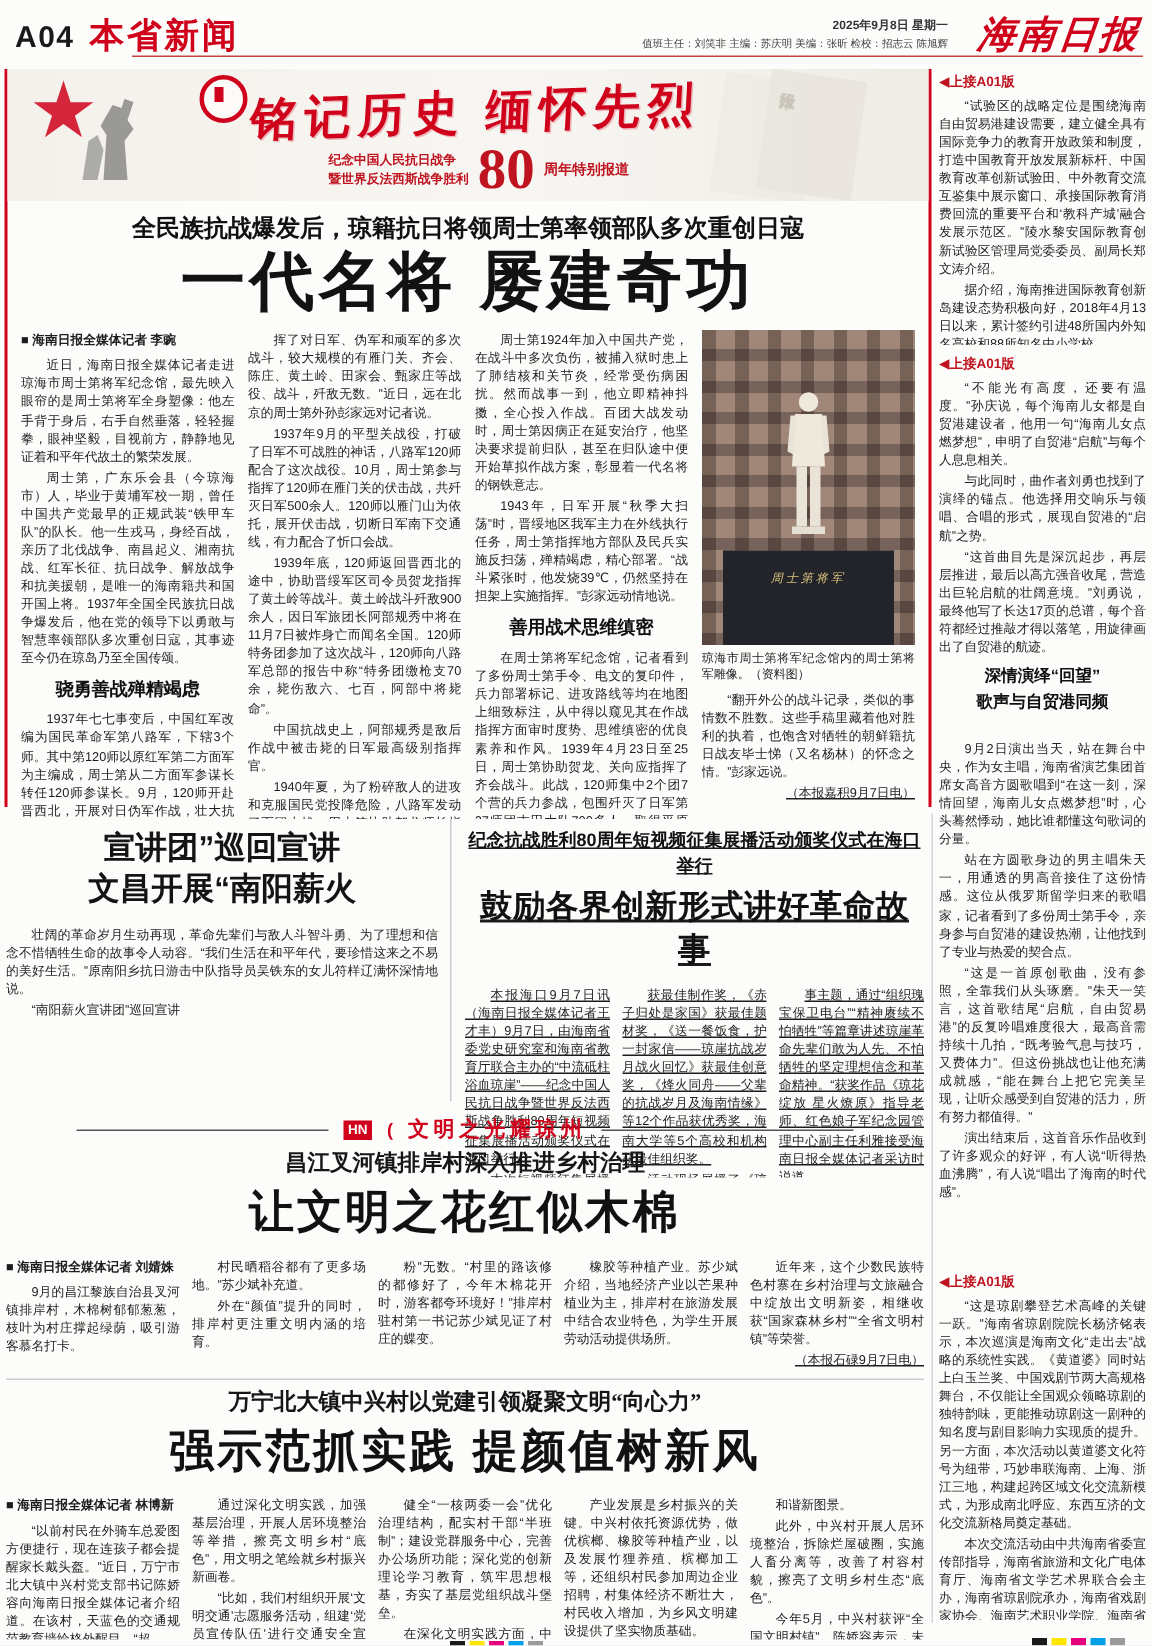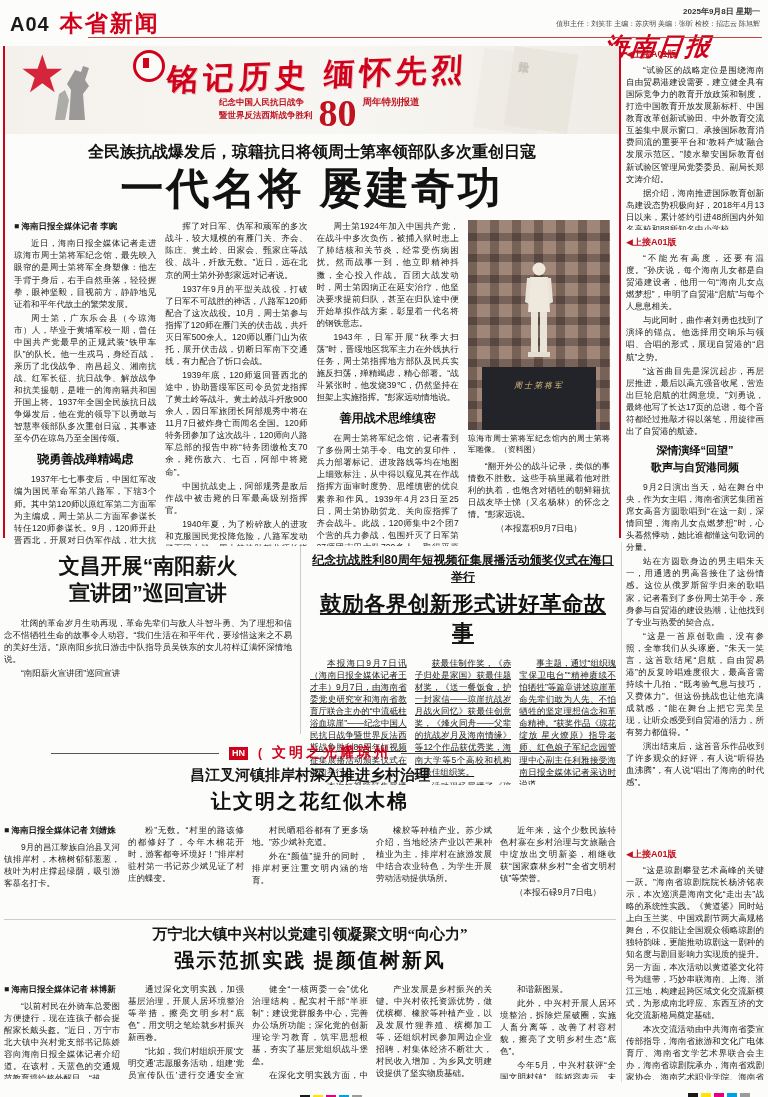--- a/index.html
+++ b/index.html
@@ -3,49 +3,49 @@
 <meta charset="utf-8">
 <style>
   html,body{margin:0;padding:0;background:#e9e9e9;font-family:"Liberation Sans","DejaVu Sans",sans-serif;}
   .page{position:relative;width:768px;height:1097px;margin:0 auto;background:#fcfcfa;overflow:hidden;color:#1c1c1c;}
   
   .hdr{position:absolute;top:0;left:0;right:0;height:44px;}
   .hdr-rule{position:absolute;left:88px;right:6px;bottom:6px;height:1px;background:#c4463f;}
   .hdr-left{position:absolute;left:10px;top:8px;display:flex;align-items:baseline;gap:10px;}
   .pageno{font-size:20px;font-weight:bold;color:#1a1a1a;letter-spacing:1px;}
   .secname{font-size:23px;font-weight:900;color:#d0021b;letter-spacing:2px;}
-  .hdr-right{position:absolute;right:8px;top:6px;display:flex;align-items:center;gap:1px;flex-direction:column;}
+  .hdr-right{position:absolute;right:8px;top:6px;display:flex;align-items:center;gap:20px;}
   .hdr-meta{text-align:right;}
   .hdr-date{font-size:8px;font-weight:bold;color:#333;}
   .hdr-staff{font-size:7px;color:#444;margin-top:2px;white-space:nowrap;}
   .masthead{font-family:"DejaVu Serif","Liberation Serif",serif;font-style:italic;font-weight:bold;color:#d0021b;font-size:25px;transform:skewX(-6deg);letter-spacing:2px;}
   
   .redbox{position:absolute;left:3px;top:46px;width:614px;height:492px;border-left:2px solid #d0021b;border-right:2px solid #d0021b;background:#fcfcfa;}
   
   .banner{position:relative;height:88px;background:linear-gradient(90deg,#f4f1ec 0%,#f8f6f2 55%,#efece6 100%);overflow:hidden;}
   .b-star{position:absolute;left:14px;top:2px;font-size:52px;color:#d0021b;opacity:.85;line-height:1;}
   .b-soldier{position:absolute;left:44px;top:14px;}
   .b-emblem{position:absolute;left:128px;top:4px;width:26px;height:26px;border-radius:50%;border:3px solid #d0021b;background:#fdfbf7;}
   .b-emblem:after{content:"";position:absolute;left:7px;top:5px;width:6px;height:10px;background:#d0021b;}
   .b-title{position:absolute;left:162px;top:8px;font-family:"Liberation Serif","DejaVu Serif",serif;font-weight:900;font-size:31px;color:#d0021b;letter-spacing:5px;transform:rotate(-2deg) skewX(-5deg);text-shadow:1px 1px 0 rgba(208,2,27,.25);}
-  .b-subwrap{position:absolute;left:214px;top:50px;display:flex;align-items:flex-start;gap:6px;color:#c01320;}
+  .b-subwrap{position:absolute;left:214px;top:50px;display:flex;align-items:center;gap:6px;color:#c01320;}
   .b-sublines{font-size:8.5px;font-weight:bold;line-height:1.5;}
   .b-big{font-size:38px;font-weight:900;line-height:.9;font-family:"Liberation Serif",serif;}
   .b-after{font-size:9.5px;font-weight:bold;}
   .b-bg{position:absolute;right:46px;top:4px;width:64px;height:80px;background:#e7e3da;transform:rotate(8deg);opacity:.7;box-shadow:-30px 6px 0 #eceae2;}
   .b-bgtext{writing-mode:vertical-rl;font-size:11px;color:#b7b1a4;padding:6px 4px;font-family:"Liberation Serif",serif;}
   
   .m-kicker{margin-top:8px;text-align:center;font-size:16px;font-weight:bold;color:#111;}
   .m-head{text-align:center;font-size:43px;font-weight:900;letter-spacing:3px;color:#121212;margin-top:2px;line-height:1.1;}
   
   .m-body{display:flex;gap:9px;padding:8px 9px 0 9px;height:326px;overflow:hidden;}
   .mcol{flex:1;min-width:0;overflow:hidden;}
   .para{margin:0 0 2px 0;text-indent:2em;text-align:justify;font-size:8.5px;line-height:1.42;color:#1d1d1d;}
   .para.byline{text-indent:0;font-weight:bold;margin-bottom:5px;}
-  .para.sign{text-indent:0;text-align:center;}
+  .para.sign{text-indent:0;text-align:right;text-decoration:underline;}
   .colhead{text-align:center;font-weight:900;font-size:12px;margin:7px 0 5px 0;color:#101010;}
   
   .photo{position:relative;height:210px;margin-bottom:3px;background:repeating-linear-gradient(180deg,#9a7f70 0 13px,#6e5950 13px 21px);overflow:hidden;}
   .photo:before{content:"";position:absolute;inset:0;background:repeating-linear-gradient(90deg,rgba(35,30,28,.30) 0 9px,rgba(255,255,255,.06) 9px 22px);}
   .pedestal{position:absolute;left:10%;right:10%;bottom:0;height:30%;background:#23232a;}
   .ped-label{position:absolute;left:0;right:0;top:20%;text-align:center;color:#d9c27c;font-size:8px;font-family:"Liberation Serif",serif;font-style:italic;letter-spacing:2px;}
   .statue{position:absolute;left:50%;bottom:27%;transform:translateX(-50%);}
   .caption{font-size:8px;line-height:1.4;color:#222;text-align:justify;margin:0 0 4px 0;}
   
   .midrow{position:absolute;left:4px;top:540px;width:612px;height:200px;display:flex;}
@@ -58,29 +58,29 @@
   .mid-cols{display:flex;gap:8px;margin-top:10px;height:128px;overflow:hidden;}
   
   .band{position:absolute;left:4px;top:744px;width:612px;display:flex;align-items:center;justify-content:center;gap:10px;}
   .band-line{height:1px;background:#555;width:168px;}
   .band-logo{background:#d0021b;color:#fff;font-weight:900;font-size:9px;padding:2px 3px;line-height:1;}
   .band-paren{color:#d0021b;font-weight:900;font-size:12px;}
   .band-title{color:#d0021b;font-weight:900;font-size:14px;letter-spacing:3px;}
   
   .lowart{position:absolute;left:4px;width:612px;}
   .low-kicker{text-align:center;font-family:"Liberation Serif","DejaVu Serif",serif;font-weight:bold;font-size:15px;color:#161616;}
-  .low-head{text-align:center;font-weight:900;font-size:20px;letter-spacing:2px;color:#111;margin-top:3px;}
+  .low-head{text-align:center;font-weight:900;font-size:30px;letter-spacing:2px;color:#111;margin-top:3px;}
   .low-cols{display:flex;gap:8px;margin-top:9px;overflow:hidden;}
   .hrule{position:absolute;left:4px;width:612px;height:1px;background:#ccc;}
   
   .sidebar{position:absolute;left:626px;top:48px;width:138px;height:1032px;display:flex;flex-direction:column;gap:6px;overflow:hidden;}
   .sb-item{overflow:hidden;}
   .sb-tag{color:#c01320;font-weight:bold;font-size:9px;margin-bottom:3px;}
   .sb-item .colhead{font-size:11px;margin:6px 0 2px 0;}
-  .sb-item .colhead + .colhead{margin-top:0;margin-bottom:6px;}
+  .sb-item .colhead + .colhead{margin-top:0;margin-bottom:18px;}
   
   [data-marks] span{display:inline-block;width:10px;height:5px;margin-right:3px;}
   .marks-left{position:absolute;left:300px;top:1086px;}
   .marks-right{position:absolute;left:688px;top:1084px;}
   .vrule{position:absolute;left:621px;top:542px;width:1px;height:540px;background:#d7d7d7;}
 </style>
 </head>
 <body>
 
 <div class="page">
@@ -170,22 +170,22 @@
             <p class="para">“翻开外公的战斗记录，类似的事情数不胜数。这些手稿里藏着他对胜利的执着，也饱含对牺牲的朝鲜籍抗日战友毕士悌（又名杨林）的怀念之情。”彭家远说。</p>
             <p class="para sign">（本报嘉积9月7日电）</p>
           </div>
       </div>
     </div>
   </div>
 
   <div class="midrow">
     <div class="mid-left">
       <div class="wc-head">
+        <div>宣讲团”巡回宣讲</div>
         <div>文昌开展“南阳薪火</div>
-        <div>宣讲团”巡回宣讲</div>
       </div>
       <div class="mid-cols">
         <div class="mcol">
             <p class="para">壮阔的革命岁月生动再现，革命先辈们与敌人斗智斗勇、为了理想和信念不惜牺牲生命的故事令人动容。“我们生活在和平年代，要珍惜这来之不易的美好生活。”原南阳乡抗日游击中队指导员吴铁东的女儿符样辽满怀深情地说。</p>
             <p class="para">“南阳薪火宣讲团”巡回宣讲</p>
           </div>
       </div>
     </div>
     <div class="mid-div"></div>
     <div class="mid-right">
@@ -217,25 +217,25 @@
 
   <div class="lowart" style="top:766px;">
     <div class="low-kicker">昌江叉河镇排岸村深入推进乡村治理</div>
     <div class="low-head">让文明之花红似木棉</div>
     <div class="low-cols" style="height:74px;">
       <div class="mcol">
           <p class="para byline">■ 海南日报全媒体记者 刘婧姝</p>
           <p class="para">9月的昌江黎族自治县叉河镇排岸村，木棉树郁郁葱葱，枝叶为村庄撑起绿荫，吸引游客慕名打卡。</p>
         </div>
       <div class="mcol">
-          <p class="para">粉”无数。“村里的路该修的都修好了，今年木棉花开时，游客都夸环境好！”排岸村驻村第一书记苏少斌见证了村庄的蝶变。</p>
-        </div>
-      <div class="mcol">
           <p class="para">村民晒稻谷都有了更多场地。”苏少斌补充道。</p>
           <p class="para">外在“颜值”提升的同时，排岸村更注重文明内涵的培育。</p>
+        </div>
+      <div class="mcol">
+          <p class="para">粉”无数。“村里的路该修的都修好了，今年木棉花开时，游客都夸环境好！”排岸村驻村第一书记苏少斌见证了村庄的蝶变。</p>
         </div>
       <div class="mcol">
           <p class="para">橡胶等种植产业。苏少斌介绍，当地经济产业以芒果种植业为主，排岸村在旅游发展中结合农业特色，为学生开展劳动活动提供场所。</p>
         </div>
       <div class="mcol">
           <p class="para">近年来，这个少数民族特色村寨在乡村治理与文旅融合中绽放出文明新姿，相继收获“国家森林乡村”“全省文明村镇”等荣誉。</p>
           <p class="para sign">（本报石碌9月7日电）</p>
         </div>
     </div>
   </div>

